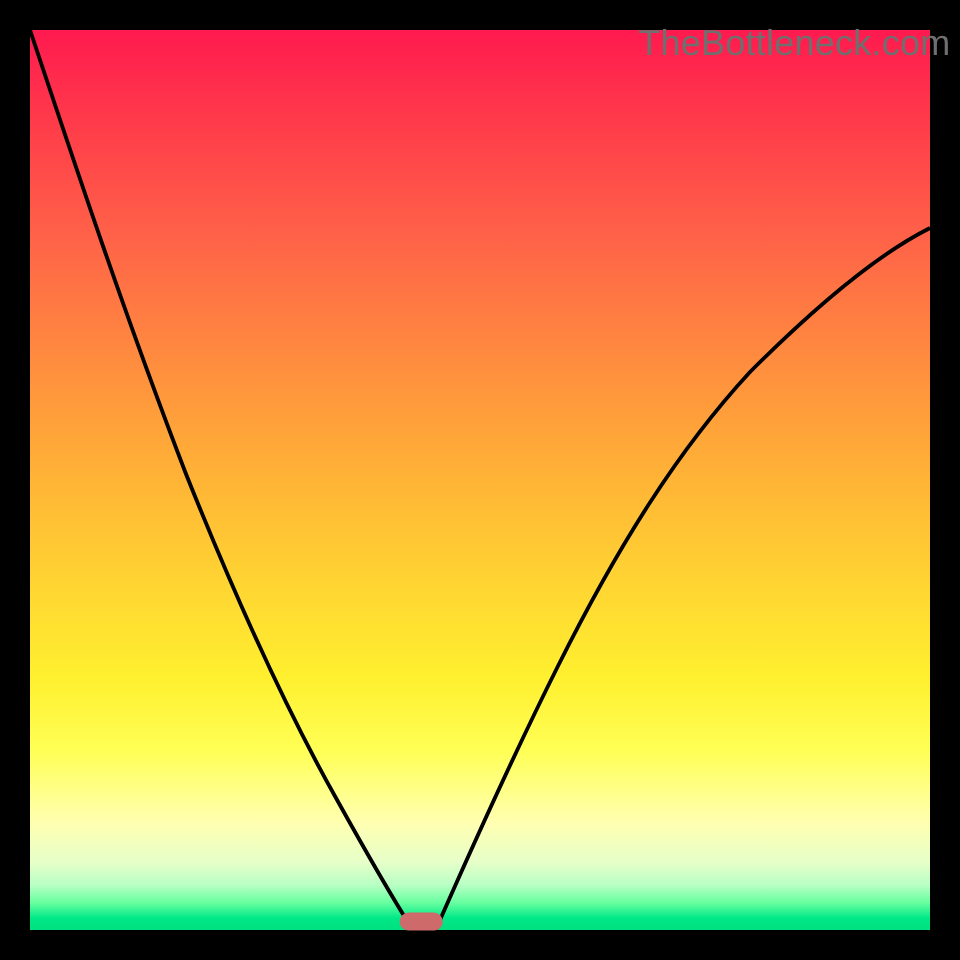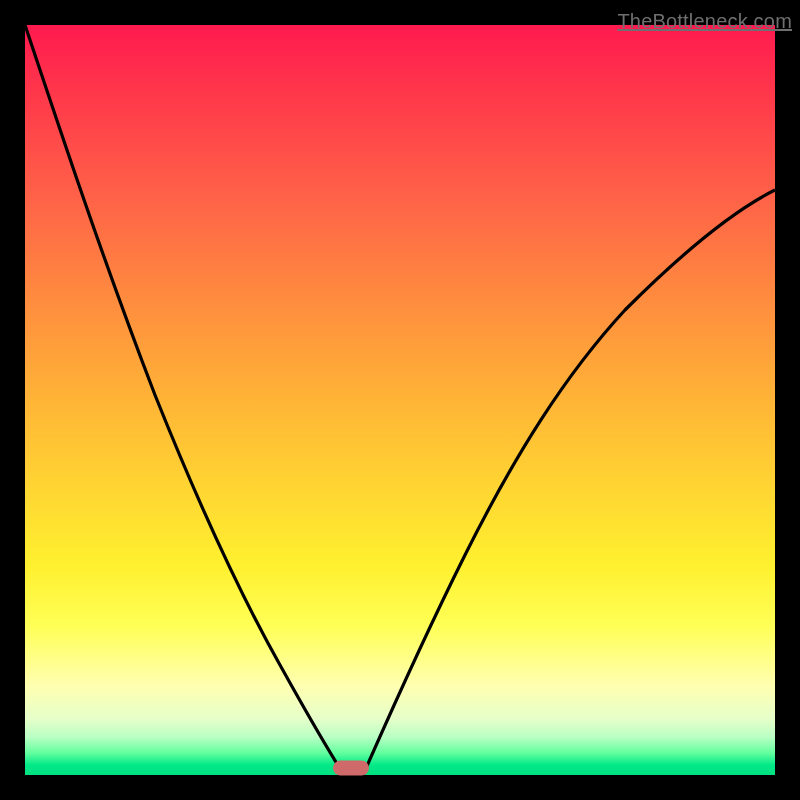--- a/index.html
+++ b/index.html
@@ -35,27 +35,26 @@
       #ffffb0 88%,
       #e6ffc9 92.5%,
       #b8ffc4 95%,
       #66ff9f 97%,
       #00e888 98.7%,
       #00e080 100%
     );
   }
   .watermark {
     position: absolute;
-    top: 10px;
+    top: 20px;
     right: 8px;
     color: #6f6f6f;
-    font-size: 20px;
+    font-size: 30px;
     letter-spacing: 0.2px;
     user-select: none;
-    text-decoration: underline;
   }
   svg.curves {
     position: absolute;
     inset: 0;
   }
   .marker {
     position: absolute;
     width: 36px;
     height: 15px;
     border-radius: 8px;

